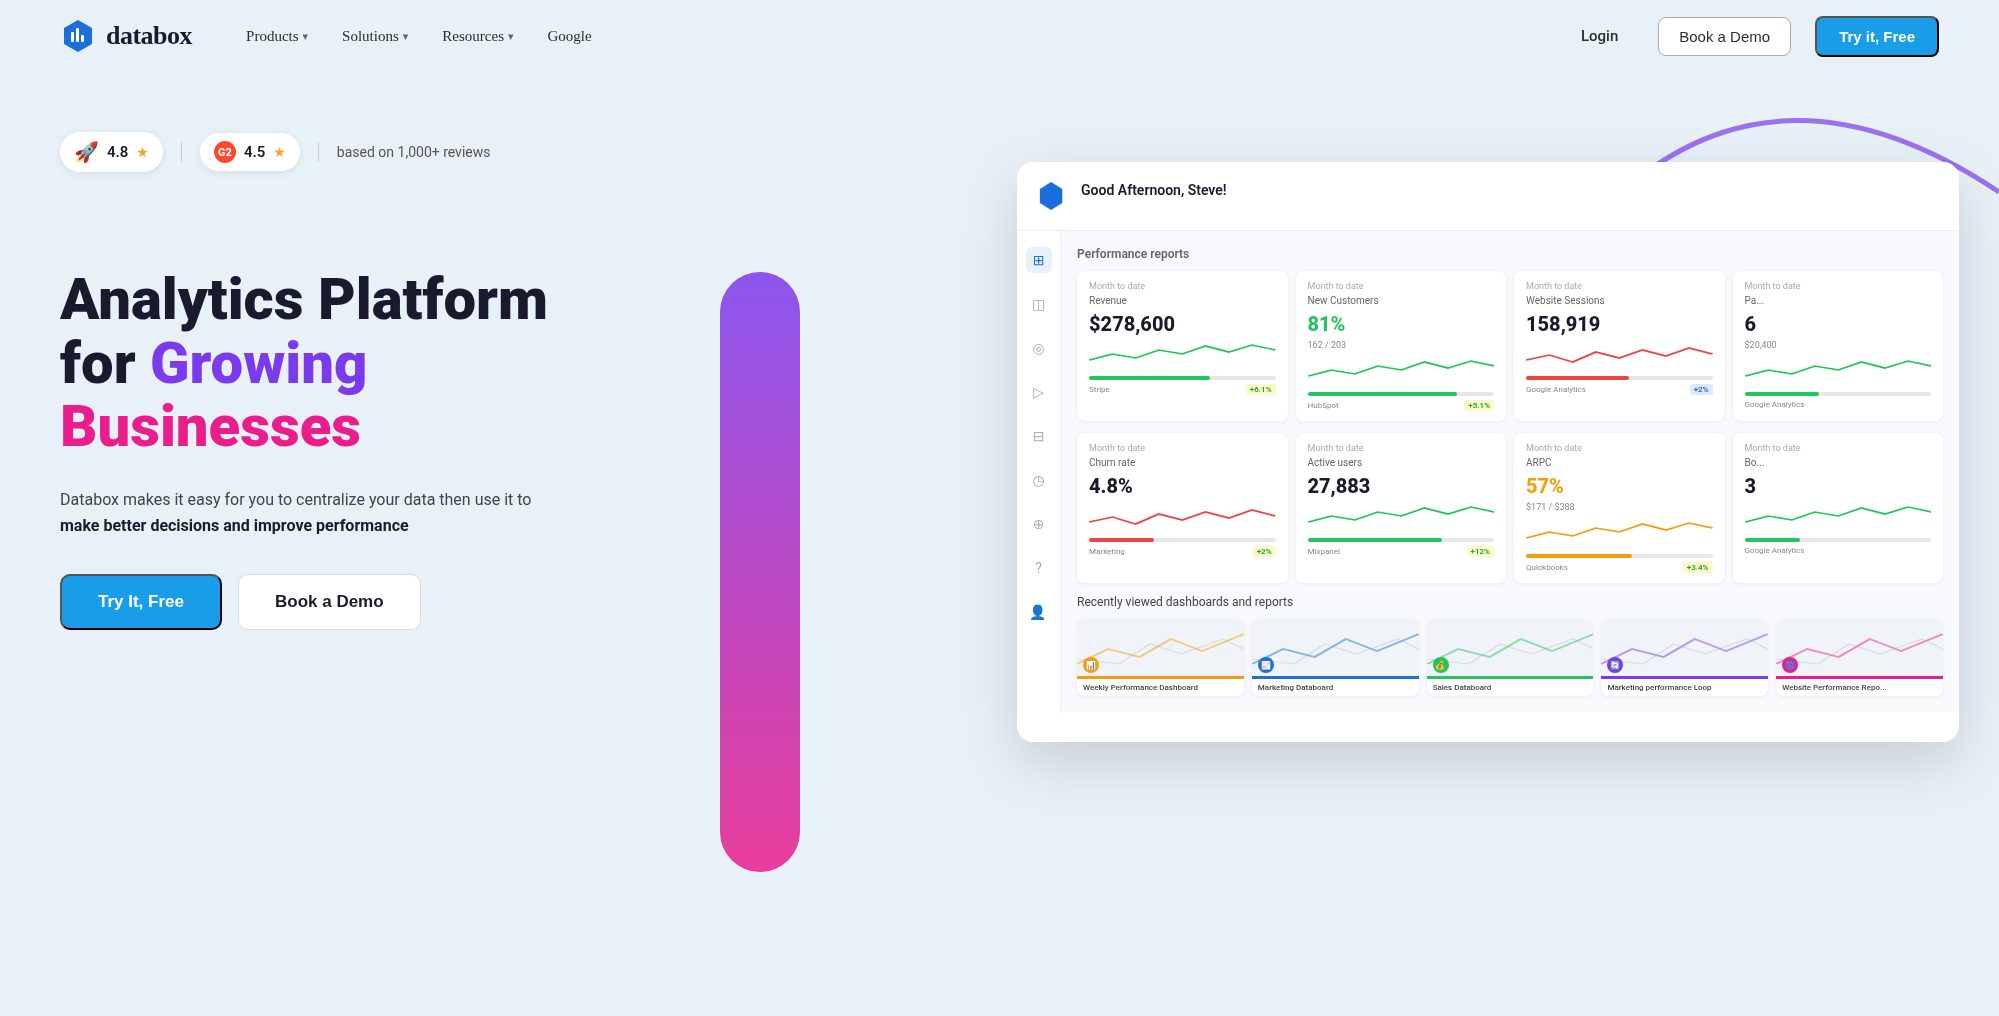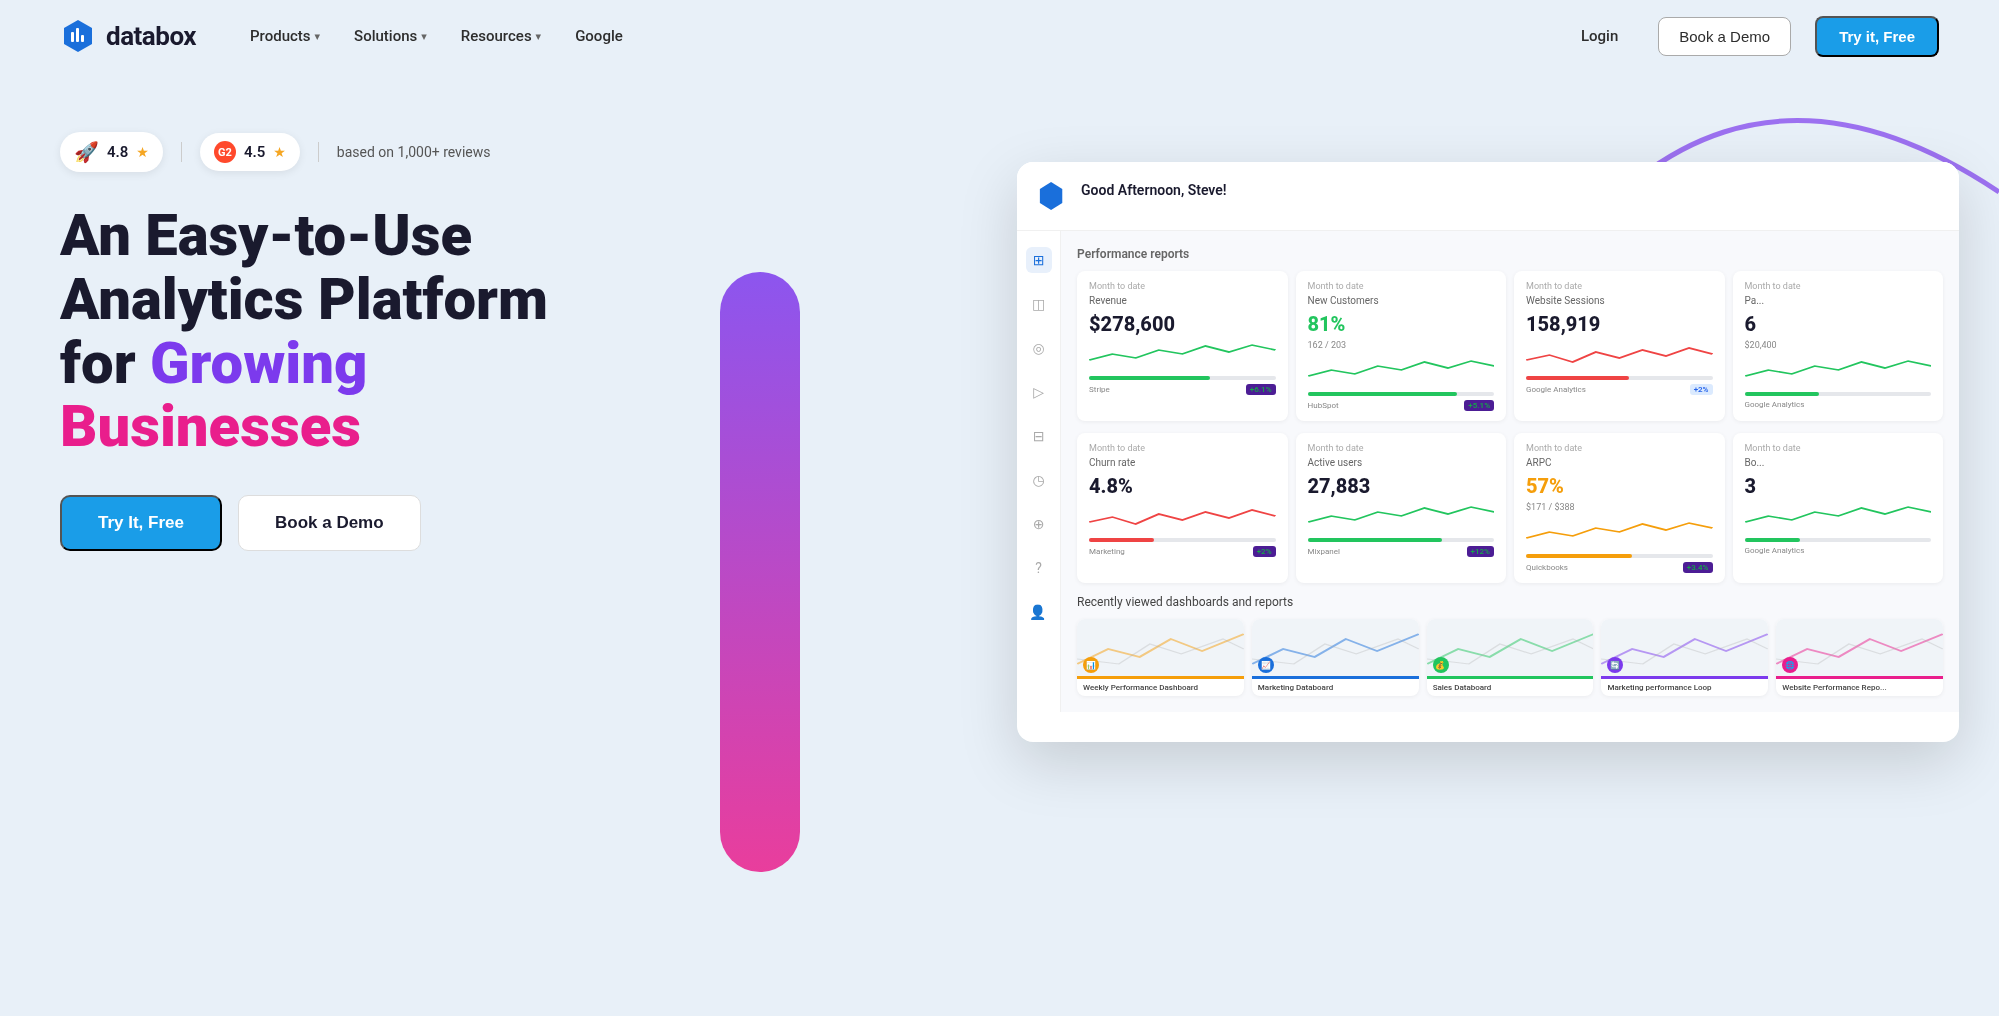--- a/index.html
+++ b/index.html
@@ -14,21 +14,21 @@
     .navbar {
       display: flex;
       align-items: center;
       justify-content: space-between;
       padding: 0 60px;
       height: 72px;
       background: #e8f0f8;
       position: relative;
       z-index: 10;
     }
-    .nav-left { display: flex; align-items: center; gap: 40px; }
+    .nav-left { display: flex; align-items: center; gap: 40px; font-family: Liberation Serif, serif; }
     .logo { display: flex; align-items: center; gap: 10px; cursor: pointer; }
     .logo-text {
       font-size: 26px;
       font-weight: 700;
       color: #1a1a2e;
       letter-spacing: -0.5px;
     }
     .nav-links { display: flex; align-items: center; gap: 6px; }
     .nav-link {
       display: flex; align-items: center; gap: 4px;
@@ -252,21 +252,21 @@
     .metric-sub { font-size: 9px; color: #888; margin-bottom: 6px; }
 
     .sparkline { height: 28px; width: 100%; }
 
     .metric-source {
       display: flex; align-items: center; justify-content: space-between;
       margin-top: 4px;
     }
     .source-tag { font-size: 8px; color: #888; }
     .change-badge { font-size: 8px; font-weight: 600; padding: 1px 4px; border-radius: 3px; }
-    .change-badge.pos { background: #4c1d95; color: #16a34a; }
+    .change-badge.pos { background: #fef9c3; color: #16a34a; }
     .change-badge.blue { background: #dbeafe; color: #2563eb; }
 
     .progress-bar {
       height: 4px;
       border-radius: 2px;
       background: #e5e7eb;
       margin-top: 4px;
     }
     .progress-fill {
       height: 100%;
@@ -387,26 +387,30 @@
       <div class="rating-item">
         <span style="background:#ff492c;color:white;width:22px;height:22px;border-radius:50%;display:flex;align-items:center;justify-content:center;font-size:11px;font-weight:700;">G2</span>
         <span class="rating-score">4.5</span>
         <span class="star">★</span>
       </div>
       <div class="divider-v"></div>
       <span class="based-on">based on 1,000+ reviews</span>
     </div>
 
     <h1 class="hero-headline">
-      <span>An Easy-to-Use</span><br>
+      <br>
       <span>Analytics Platform</span><br>
       <span>for </span><span class="highlight-purple">Growing</span><br>
       <span class="highlight-pink">Businesses</span>
     </h1>
 
+    <p class="hero-subtitle">
+      <span>Databox makes it easy for you to centralize your data then use it to</span><br>
+      <strong>make better decisions and improve performance</strong>
+    </p>
 
     <div class="hero-cta">
       <button class="cta-primary">Try It, Free</button>
       <button class="cta-secondary">Book a Demo</button>
     </div>
   </div>
 
   <div class="gradient-blob"></div>
 
   <div class="hero-right">

